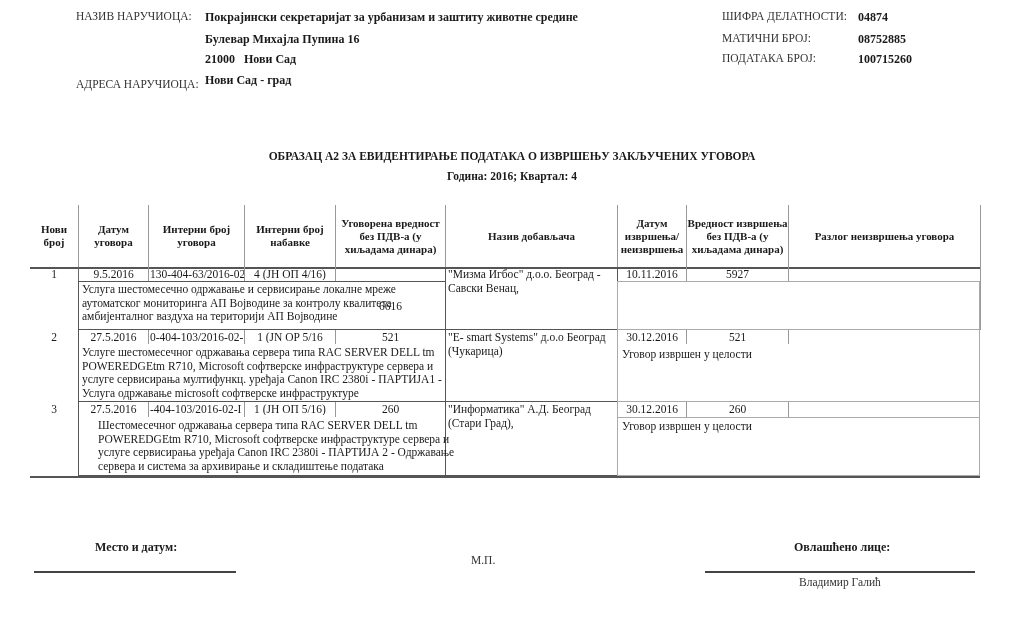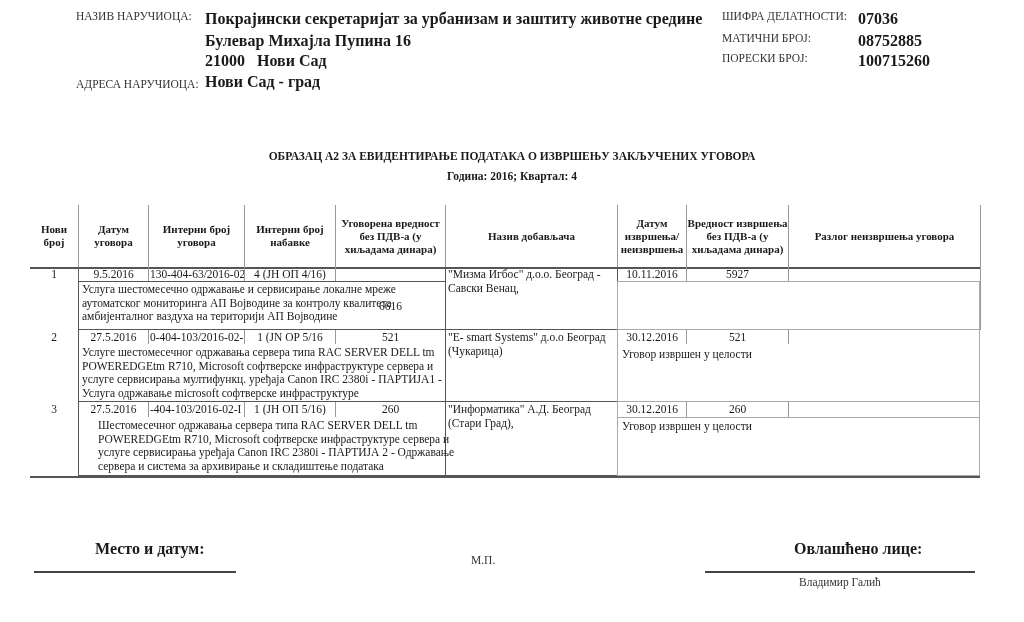--- a/index.html
+++ b/index.html
@@ -2,21 +2,21 @@
 <html><head>
   <meta charset="utf-8">
   <style>
     html, body { margin: 0; padding: 0; background: #ffffff; }
     body {
       width: 1024px; height: 622px; position: relative; overflow: hidden;
       font-family: "Liberation Serif", "DejaVu Serif", serif; color: #1a1a1a;
     }
     .abs { position: absolute; white-space: nowrap; }
     .lbl { font-size: 11.5px; color: #333; }
-    .val { font-size: 16px; font-weight: bold; color: #1a1a1a; }
+    .val { font-size: 12px; font-weight: bold; color: #1a1a1a; }
 
     .title { font-size: 11.5px; font-weight: bold; left: 0; width: 1024px; text-align: center; }
 
     
     .tbl { position: absolute; left: 30px; top: 205px; width: 950px; }
     .hdr { position: absolute; top: 0; height: 62px; font-size: 11px; font-weight: bold;
            display: flex; align-items: center; justify-content: center; text-align: center;
            line-height: 13px; white-space: normal; }
     .vline { position: absolute; width: 1px; background: #999; }
     .hline { position: absolute; height: 1px; background: #888; }
@@ -34,24 +34,24 @@
 <body>
 
 <div class="abs lbl" style="left:76px;top:10px;">НАЗИВ НАРУЧИОЦА:</div>
 <div class="abs val" style="left:205px;top:10px;">Покрајински секретаријат за урбанизам и заштиту животне средине</div>
 <div class="abs lbl" style="left:76px;top:32px;margin-top:46px;">АДРЕСА НАРУЧИОЦА:</div>
 <div class="abs val" style="left:205px;top:32px;">Булевар Михајла Пупина 16</div>
 <div class="abs val" style="left:205px;top:52px;white-space:pre;">21000   Нови Сад</div>
 <div class="abs val" style="left:205px;top:73px;">Нови Сад - град</div>
 
 <div class="abs lbl" style="left:722px;top:10px;">ШИФРА ДЕЛАТНОСТИ:</div>
-<div class="abs val" style="left:858px;top:10px;">07036</div>
+<div class="abs val" style="left:858px;top:10px;">04874</div>
 <div class="abs lbl" style="left:722px;top:32px;">МАТИЧНИ БРОЈ:</div>
 <div class="abs val" style="left:858px;top:32px;">08752885</div>
-<div class="abs lbl" style="left:722px;top:52px;">ПОРЕСКИ БРОЈ:</div>
+<div class="abs lbl" style="left:722px;top:52px;">ПОДАТАКА БРОЈ:</div>
 <div class="abs val" style="left:858px;top:52px;">100715260</div>
 
 <div class="abs title" style="top:150px;">ОБРАЗАЦ А2 ЗА ЕВИДЕНТИРАЊЕ ПОДАТАКА О ИЗВРШЕЊУ ЗАКЉУЧЕНИХ УГОВОРА</div>
 <div class="abs title" style="top:170px;">Година: 2016; Квартал: 4</div>
 
 <div class="tbl">
 
   <div class="vline" style="left:48px;top:0;height:62px;"></div>
   <div class="vline" style="left:118px;top:0;height:62px;"></div>
   <div class="vline" style="left:214px;top:0;height:62px;"></div>

